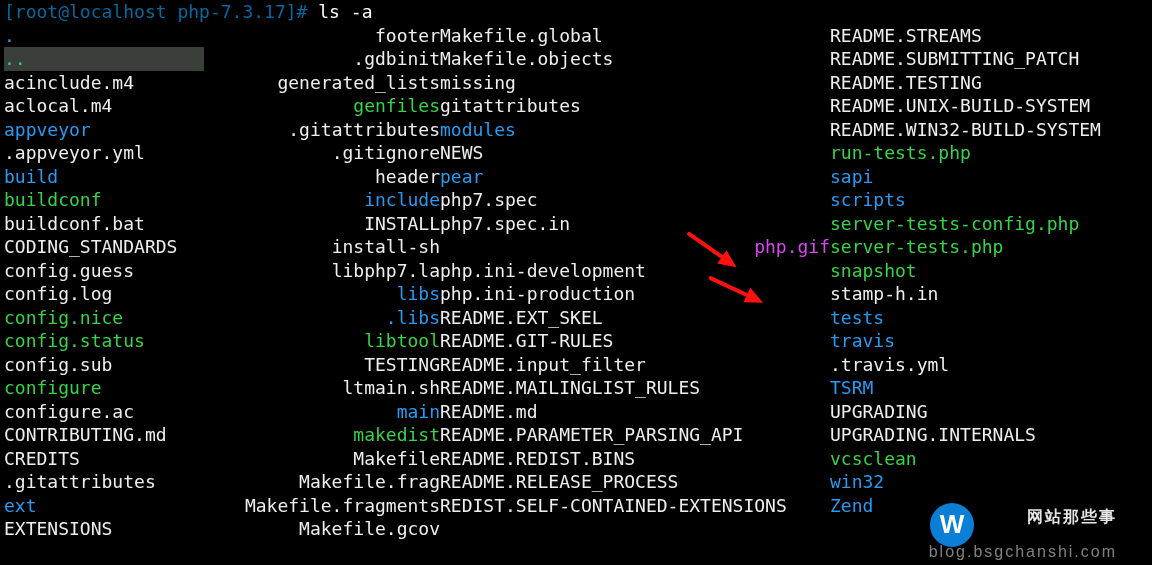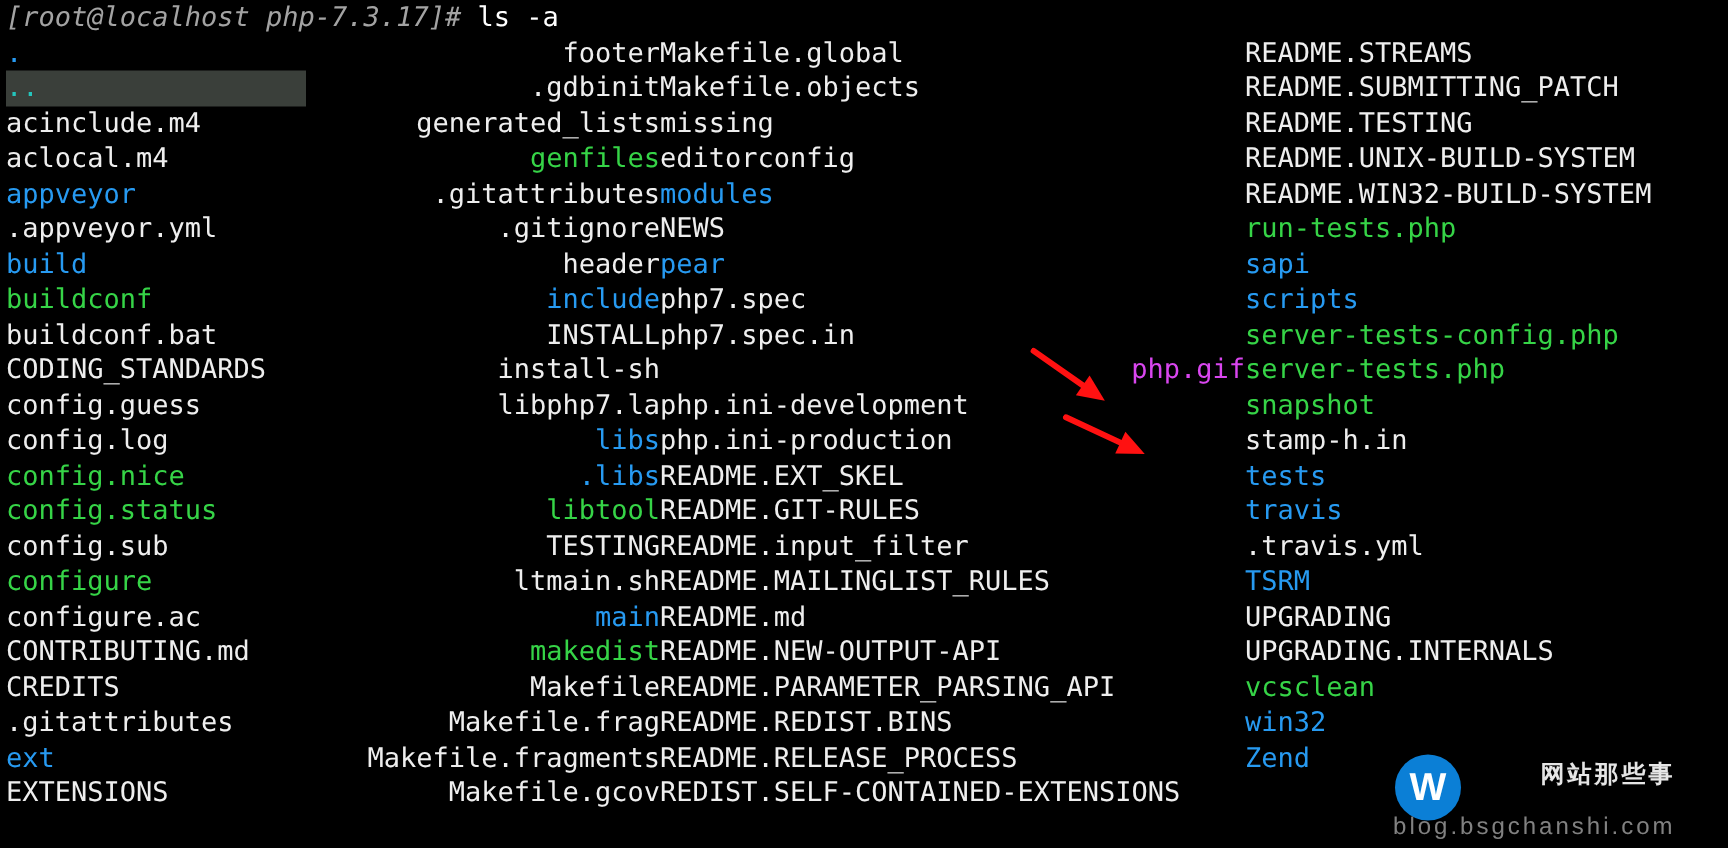--- a/index.html
+++ b/index.html
@@ -15,21 +15,21 @@
     overflow: hidden;
     position: relative;
   }
   .terminal {
     padding-top: 0px;
     padding-left: 4px;
   }
   .prompt-line {
     white-space: pre;
   }
-  .prompt-user { color: #a3a3a3; font-style: italic; }
+  .prompt-user { color: #0369a1; }
   .prompt-cmd  { color: #ffffff; }
   .listing { display: flex; }
   .col { display: flex; flex-direction: column; }
   .col0 { width: 200px; }
   .col1 { width: 236px; align-items: flex-end; }
   .col2 { width: 390px; }
   .col3 { width: 320px; }
   .entry { white-space: pre; }
   .c-white  { color: #eeeeee; }
   .c-blue   { color: #279af1; }
@@ -139,35 +139,34 @@
         <div class="entry c-green">makedist</div>
         <div class="entry c-white">Makefile</div>
         <div class="entry c-white">Makefile.frag</div>
         <div class="entry c-white">Makefile.fragments</div>
         <div class="entry c-white">Makefile.gcov</div>
       </div>
       <div class="col col2">
         <div class="entry c-white">Makefile.global</div>
         <div class="entry c-white">Makefile.objects</div>
         <div class="entry c-white">missing</div>
-        <div class="entry c-white">editorconfig</div>
+        <div class="entry c-white">gitattributes</div>
         <div class="entry c-blue">modules</div>
         <div class="entry c-white">NEWS</div>
         <div class="entry c-blue">pear</div>
         <div class="entry c-white">php7.spec</div>
         <div class="entry c-white">php7.spec.in</div>
         <div class="entry c-magenta">php.gif</div>
         <div class="entry c-white">php.ini-development</div>
         <div class="entry c-white">php.ini-production</div>
         <div class="entry c-white">README.EXT_SKEL</div>
         <div class="entry c-white">README.GIT-RULES</div>
         <div class="entry c-white">README.input_filter</div>
         <div class="entry c-white">README.MAILINGLIST_RULES</div>
         <div class="entry c-white">README.md</div>
-        <div class="entry c-white">README.NEW-OUTPUT-API</div>
         <div class="entry c-white">README.PARAMETER_PARSING_API</div>
         <div class="entry c-white">README.REDIST.BINS</div>
         <div class="entry c-white">README.RELEASE_PROCESS</div>
         <div class="entry c-white">REDIST.SELF-CONTAINED-EXTENSIONS</div>
       </div>
       <div class="col col3">
         <div class="entry c-white">README.STREAMS</div>
         <div class="entry c-white">README.SUBMITTING_PATCH</div>
         <div class="entry c-white">README.TESTING</div>
         <div class="entry c-white">README.UNIX-BUILD-SYSTEM</div>

